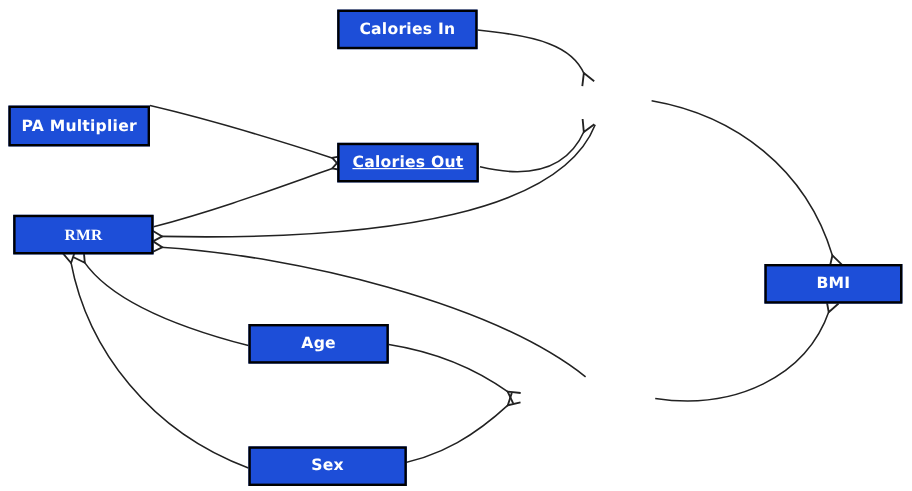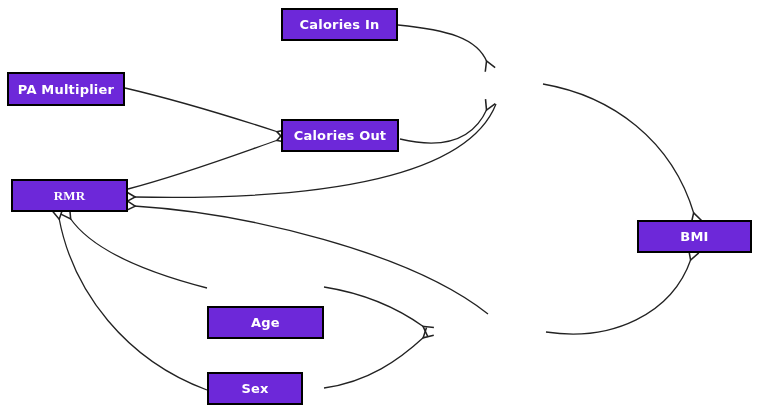--- a/index.html
+++ b/index.html
@@ -24,21 +24,21 @@
     z-index: 1;
   }
   .edges path {
     fill: none;
     stroke: #222222;
     stroke-width: 1.3;
   }
   .node {
     position: absolute;
     box-sizing: border-box;
-    background: #6d28d9;
+    background: #1d4ed8;
     border: 2px solid #000000;
     color: #ffffff;
     font-size: 13px;
     font-weight: bold;
     display: flex;
     align-items: center;
     justify-content: center;
     text-align: center;
     z-index: 2;
     cursor: default;
@@ -66,27 +66,27 @@
     <path d="M 543 84 C 612 96, 672 140, 694 214" marker-end="url(#arrow)"></path>
     <path d="M 546 332 C 612 342, 672 314, 691 259" marker-end="url(#arrow)"></path>
     <path d="M 324 287 C 368 294, 399 309, 424 327" marker-end="url(#arrow)"></path>
     <path d="M 324 388 C 368 382, 399 360, 424 337" marker-end="url(#arrow)"></path>
     <path d="M 207 288 C 145 272, 92 250, 70 218" marker-end="url(#arrow)"></path>
     <path d="M 207 390 C 126 360, 73 292, 59 218" marker-end="url(#arrow)"></path>
   </svg>
 
   <div class="node" style="left:281px; top:8px;   width:117px; height:33px;">Calories In</div>
 
-  <div class="node" style="left:7px;   top:72px;  width:118px; height:34px;">PA Multiplier</div>
+  <div class="node" style="left:7px;   top:88px;  width:118px; height:34px;">PA Multiplier</div>
 
 
-  <div class="node" style="left:281px; top:119px; width:118px; height:33px;">Calories Out</div>
+  <div class="node" style="left:281px; top:119px; width:118px; height:33px;text-decoration:underline;">Calories Out</div>
 
   <div class="node" style="left:11px;  top:179px; width:117px; height:33px;font-family:Liberation Serif, serif;">RMR</div>
 
   <div class="node" style="left:637px; top:220px; width:115px; height:33px;">BMI</div>
 
-  <div class="node" style="left:207px; top:270px; width:117px; height:33px;margin-top:36px;">Age</div>
+  <div class="node" style="left:207px; top:270px; width:117px; height:33px;">Age</div>
 
 
-  <div class="node" style="left:207px; top:372px; width:96px; height:33px;">Sex</div>
+  <div class="node" style="left:207px; top:372px; width:132px; height:33px;">Sex</div>
 
 </div>
 
 </body></html>

